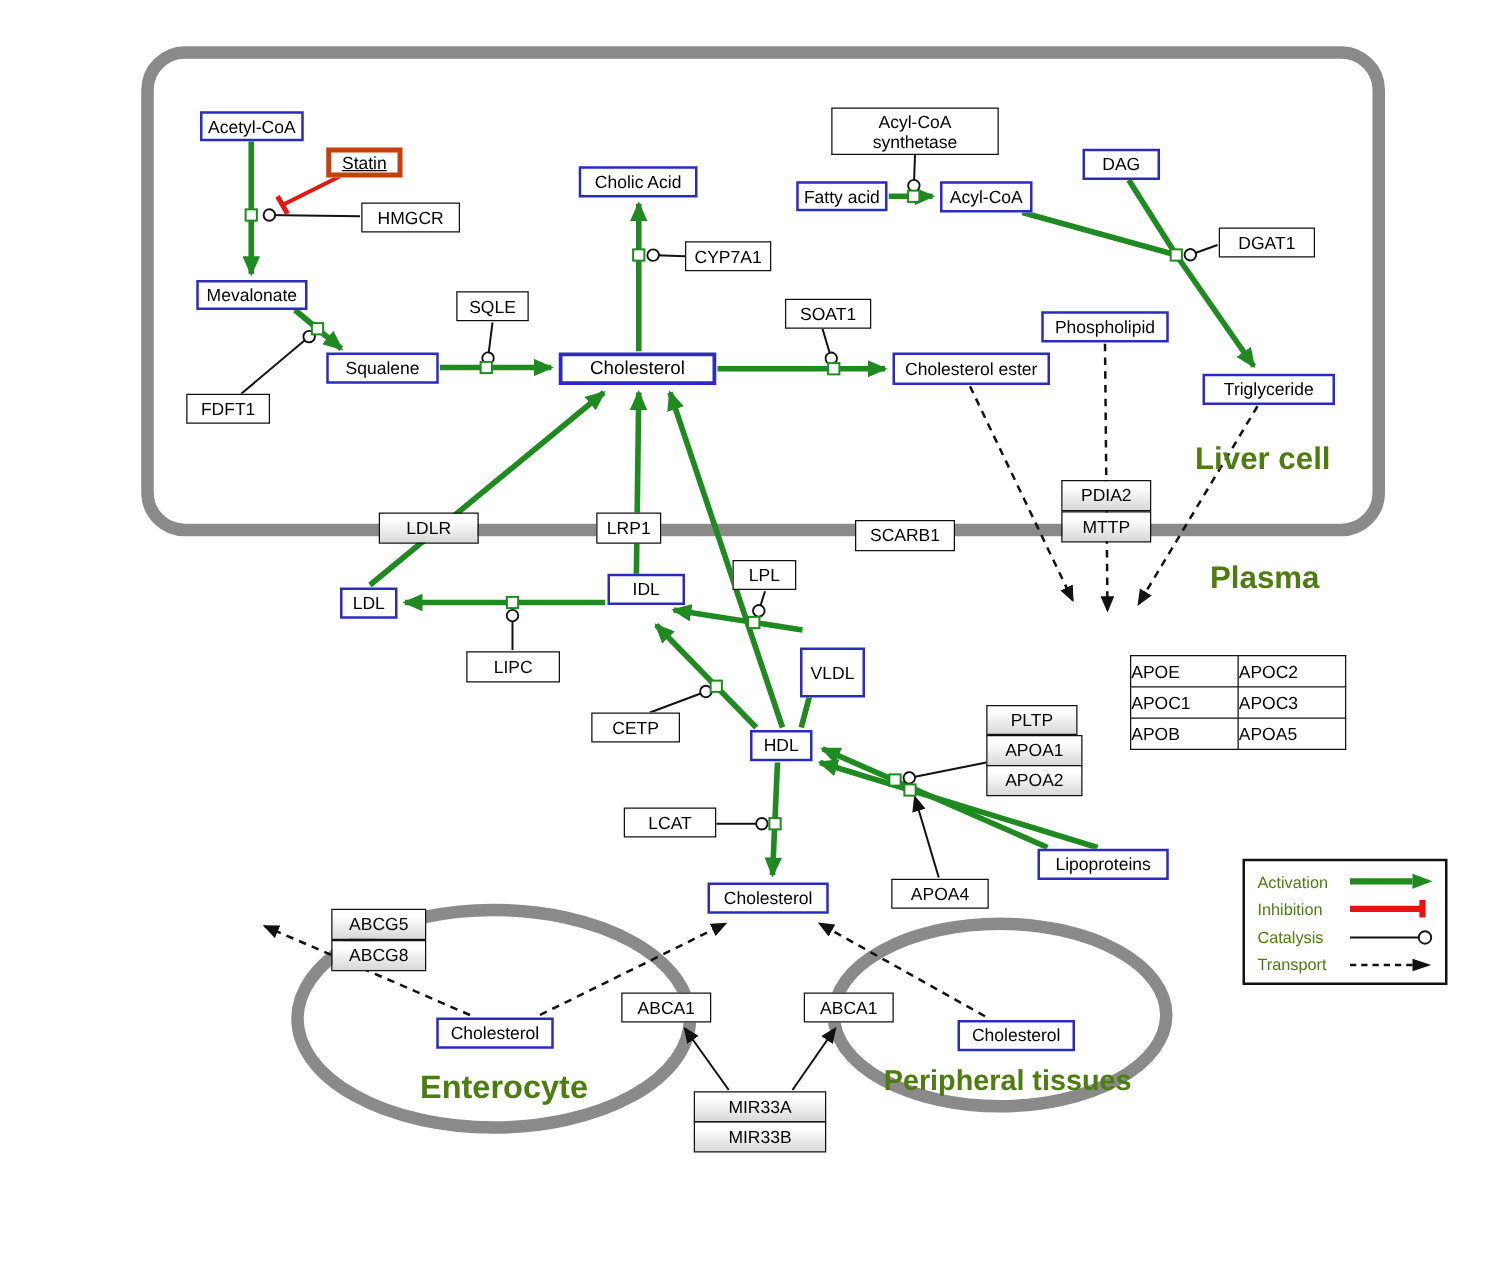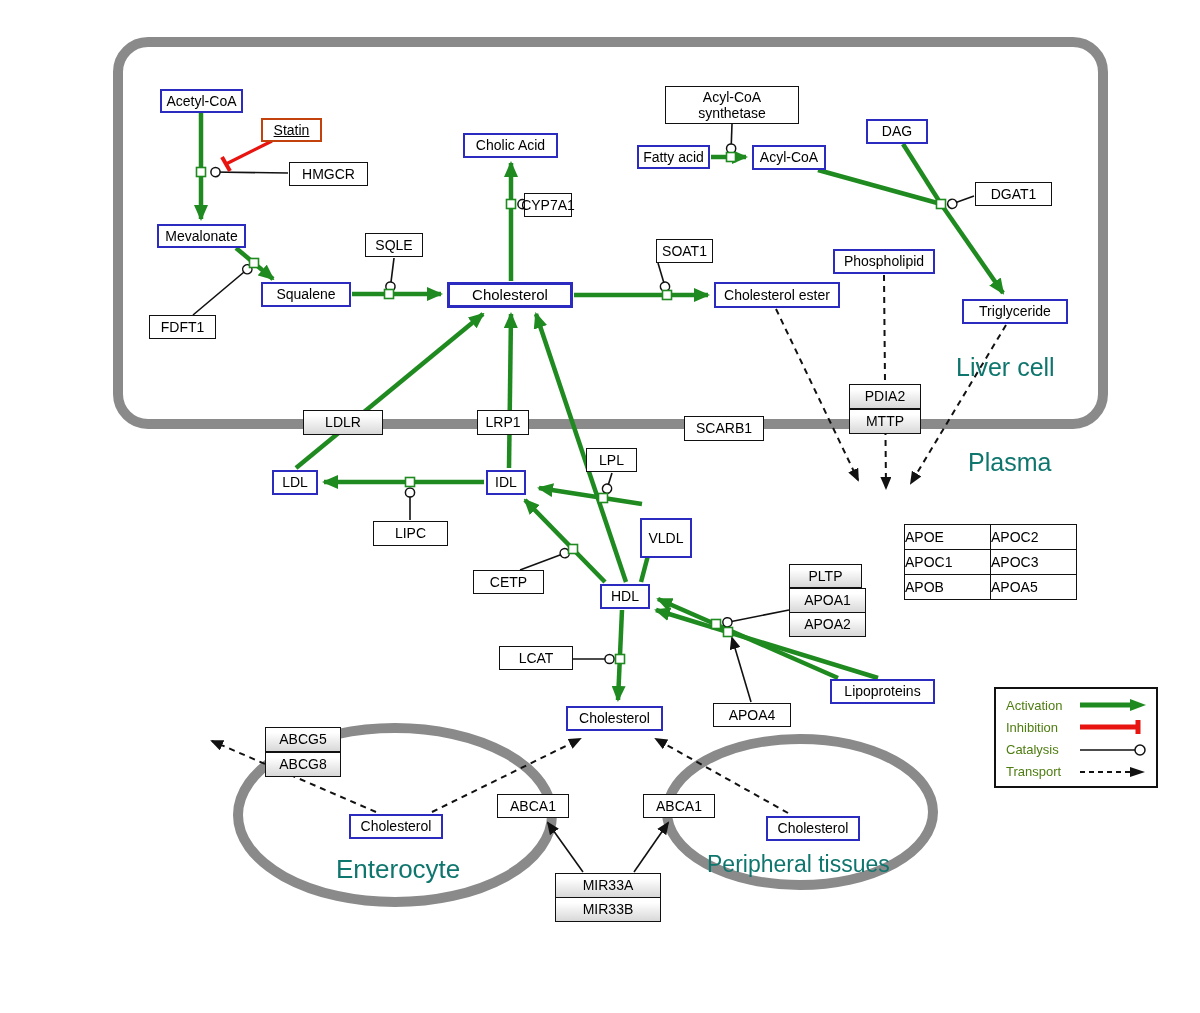--- a/index.html
+++ b/index.html
@@ -6,22 +6,22 @@
   .canvas{position:relative;width:1200px;height:1013px;background:#fff;overflow:hidden;
           font-family:"Liberation Sans",sans-serif;}
   .canvas svg.edges{position:absolute;left:0;top:0;}
   .box{position:absolute;display:flex;align-items:center;justify-content:center;
        box-sizing:border-box;background:#fff;color:#000;text-align:center;
        font:14px "Liberation Sans",sans-serif;line-height:1.15;z-index:3;}
   .met{border:2px solid #2b2bbf;}
   .met.thick{border-width:3px;font-size:15px;}
   .gene{border:1px solid #111;}
   .grad{background:linear-gradient(#ffffff 20%,#d8d8d8);}
-  .red{border:2px solid #c2410c;text-decoration:underline;}
-  .clabel{position:absolute;color:#0f766e;font-weight:normal;z-index:2;white-space:nowrap;text-align:right;}
+  .red{border:4px solid #c2410c;text-decoration:underline;}
+  .clabel{position:absolute;color:#4d7c0f;font-weight:bold;z-index:2;white-space:nowrap;text-align:right;}
   .apo{position:absolute;left:904px;top:524px;border-collapse:collapse;z-index:3;background:#fff;}
   .apo td{border:1px solid #111;width:85px;height:24px;text-align:left;
           font:14px "Liberation Sans",sans-serif;padding:0;}
   .legend{position:absolute;left:994px;top:687px;width:164px;height:101px;border:2px solid #111;
           box-sizing:border-box;padding:7px 8px 5px 10px;display:flex;flex-direction:column;
           justify-content:space-between;z-index:3;background:#fff;}
   .legend .row{display:flex;align-items:center;justify-content:space-between;height:18px;}
   .legend .row span{font:13px "Liberation Sans",sans-serif;color:#4d7c0f;}
 </style>
 </head>
@@ -125,40 +125,40 @@
   <div class="clabel" style="left:707px;top:851px;font-size:23px">Peripheral tissues</div>
 
   <div class="box met" style="left:160px;top:89px;width:83px;height:24px">Acetyl-CoA</div>
   <div class="box red" style="left:261px;top:118px;width:61px;height:24px">Statin</div>
   <div class="box gene" style="left:289px;top:162px;width:79px;height:24px">HMGCR</div>
   <div class="box met" style="left:157px;top:224px;width:89px;height:24px">Mevalonate</div>
   <div class="box gene" style="left:149px;top:315px;width:67px;height:24px">FDFT1</div>
   <div class="box met" style="left:261px;top:282px;width:90px;height:25px">Squalene</div>
   <div class="box gene" style="left:365px;top:233px;width:58px;height:24px">SQLE</div>
   <div class="box met" style="left:463px;top:133px;width:95px;height:25px">Cholic Acid</div>
-  <div class="box gene" style="left:524px;top:193px;width:48px;height:24px">CYP7A1</div>
+  <div class="box gene" style="left:548px;top:193px;width:69px;height:24px">CYP7A1</div>
   <div class="box met thick" style="left:447px;top:282px;width:126px;height:26px">Cholesterol</div>
-  <div class="box gene" style="left:656px;top:239px;width:57px;height:24px">SOAT1</div>
+  <div class="box gene" style="left:628px;top:239px;width:69px;height:24px">SOAT1</div>
   <div class="box met" style="left:714px;top:282px;width:126px;height:26px">Cholesterol ester</div>
   <div class="box gene" style="left:665px;top:86px;width:134px;height:38px;padding:0 14px">Acyl-CoA synthetase</div>
   <div class="box met" style="left:637px;top:145px;width:73px;height:24px">Fatty acid</div>
   <div class="box met" style="left:752px;top:145px;width:74px;height:25px">Acyl-CoA</div>
   <div class="box met" style="left:866px;top:119px;width:62px;height:25px">DAG</div>
   <div class="box gene" style="left:975px;top:182px;width:77px;height:24px">DGAT1</div>
   <div class="box met" style="left:833px;top:249px;width:102px;height:25px">Phospholipid</div>
   <div class="box met" style="left:962px;top:299px;width:106px;height:25px">Triglyceride</div>
 
   <div class="box gene grad" style="left:303px;top:410px;width:80px;height:25px">LDLR</div>
   <div class="box gene" style="left:477px;top:410px;width:52px;height:25px">LRP1</div>
   <div class="box gene" style="left:684px;top:416px;width:80px;height:25px">SCARB1</div>
   <div class="box gene grad" style="left:849px;top:384px;width:72px;height:25px">PDIA2</div>
   <div class="box gene grad" style="left:849px;top:409px;width:72px;height:25px">MTTP</div>
 
   <div class="box met" style="left:272px;top:470px;width:46px;height:25px">LDL</div>
-  <div class="box met" style="left:486px;top:470px;width:40px;height:25px">IDL</div>
+  <div class="box met" style="left:486px;top:459px;width:62px;height:25px">IDL</div>
   <div class="box gene" style="left:373px;top:521px;width:75px;height:25px">LIPC</div>
   <div class="box gene" style="left:586px;top:448px;width:51px;height:24px">LPL</div>
   <div class="box met" style="left:640px;top:518px;width:52px;height:40px">VLDL</div>
   <div class="box gene" style="left:473px;top:570px;width:71px;height:24px">CETP</div>
   <div class="box met" style="left:600px;top:584px;width:50px;height:25px">HDL</div>
   <div class="box gene grad" style="left:789px;top:564px;width:73px;height:24px">PLTP</div>
   <div class="box gene grad" style="left:789px;top:588px;width:77px;height:25px">APOA1</div>
   <div class="box gene grad" style="left:789px;top:612px;width:77px;height:25px">APOA2</div>
   <div class="box gene" style="left:499px;top:646px;width:74px;height:24px">LCAT</div>
   <div class="box gene" style="left:713px;top:703px;width:78px;height:24px">APOA4</div>

